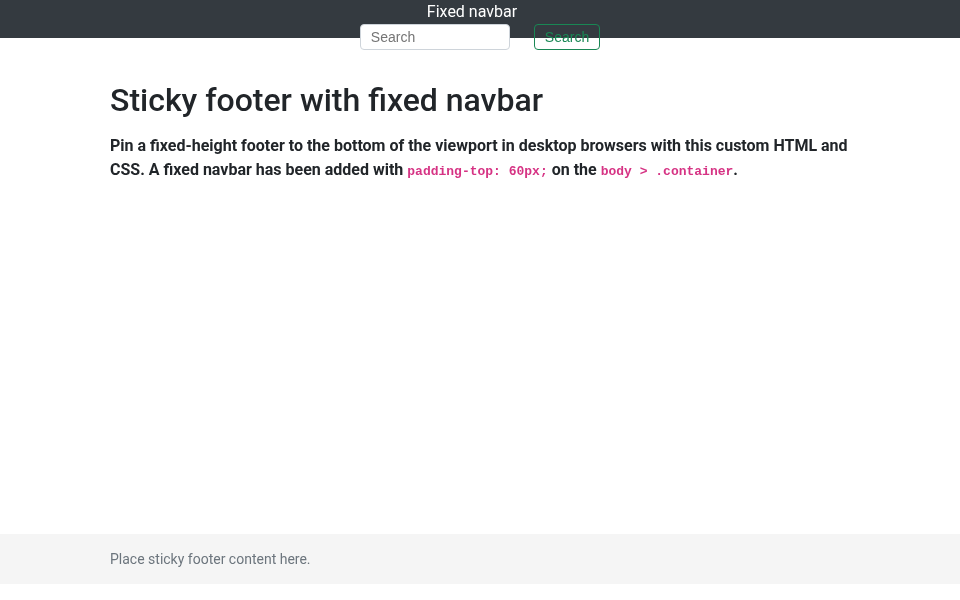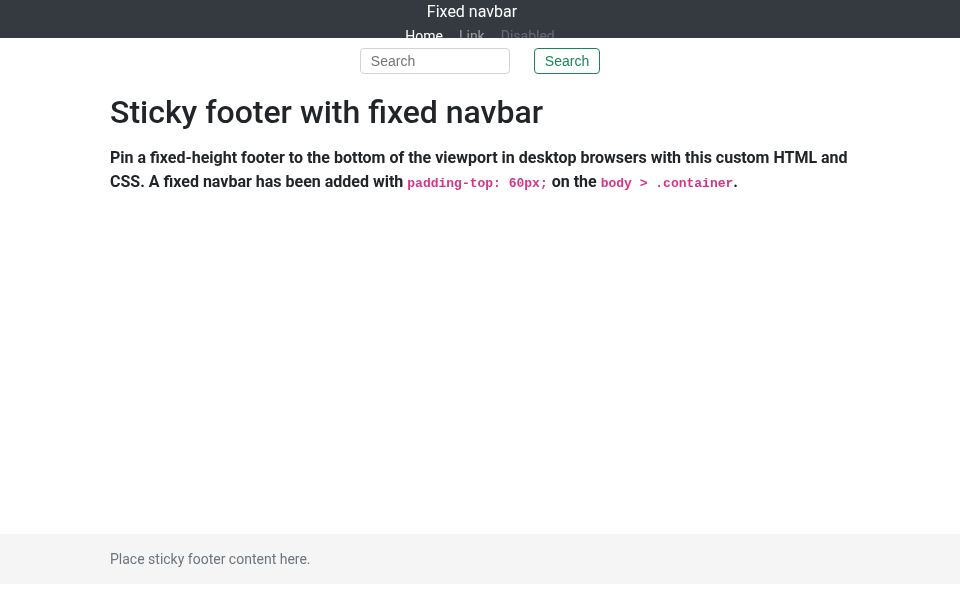--- a/index.html
+++ b/index.html
@@ -74,21 +74,21 @@
       padding: 0 10px;
       font-size: 14px;
       color: #198754;
       background: transparent;
       border: 1px solid #198754;
       border-radius: 4px;
       cursor: pointer;
     }
     .container {
       max-width: 740px;
-      margin: 12px auto;
+      margin: 0 auto;
       padding: 60px 0 0 0;
     }
     .main-content {
       padding-top: 16px;
     }
     h1 {
       font-size: 32px;
       font-weight: 500;
       margin-bottom: 10px;
       color: #212529;
@@ -132,25 +132,20 @@
     .footer-text {
       color: #6c757d;
       font-size: 14px;
     }
   </style>
 </head>
 <body>
 
 <nav class="navbar">
   <span class="navbar-brand">Fixed navbar</span>
-  <ul class="navbar-nav">
-    <li><a class="nav-link active">Home</a></li>
-    <li><a class="nav-link">Link</a></li>
-    <li><a class="nav-link disabled">Disabled</a></li>
-  </ul>
   <div class="navbar-form">
     <input type="text" class="search-input" placeholder="Search" style="">
     <button class="search-button">Search</button>
   </div>
 </nav>
 
 <div class="container">
   <div class="main-content">
     <h1>Sticky footer with fixed navbar</h1>
     <p class="lead">

